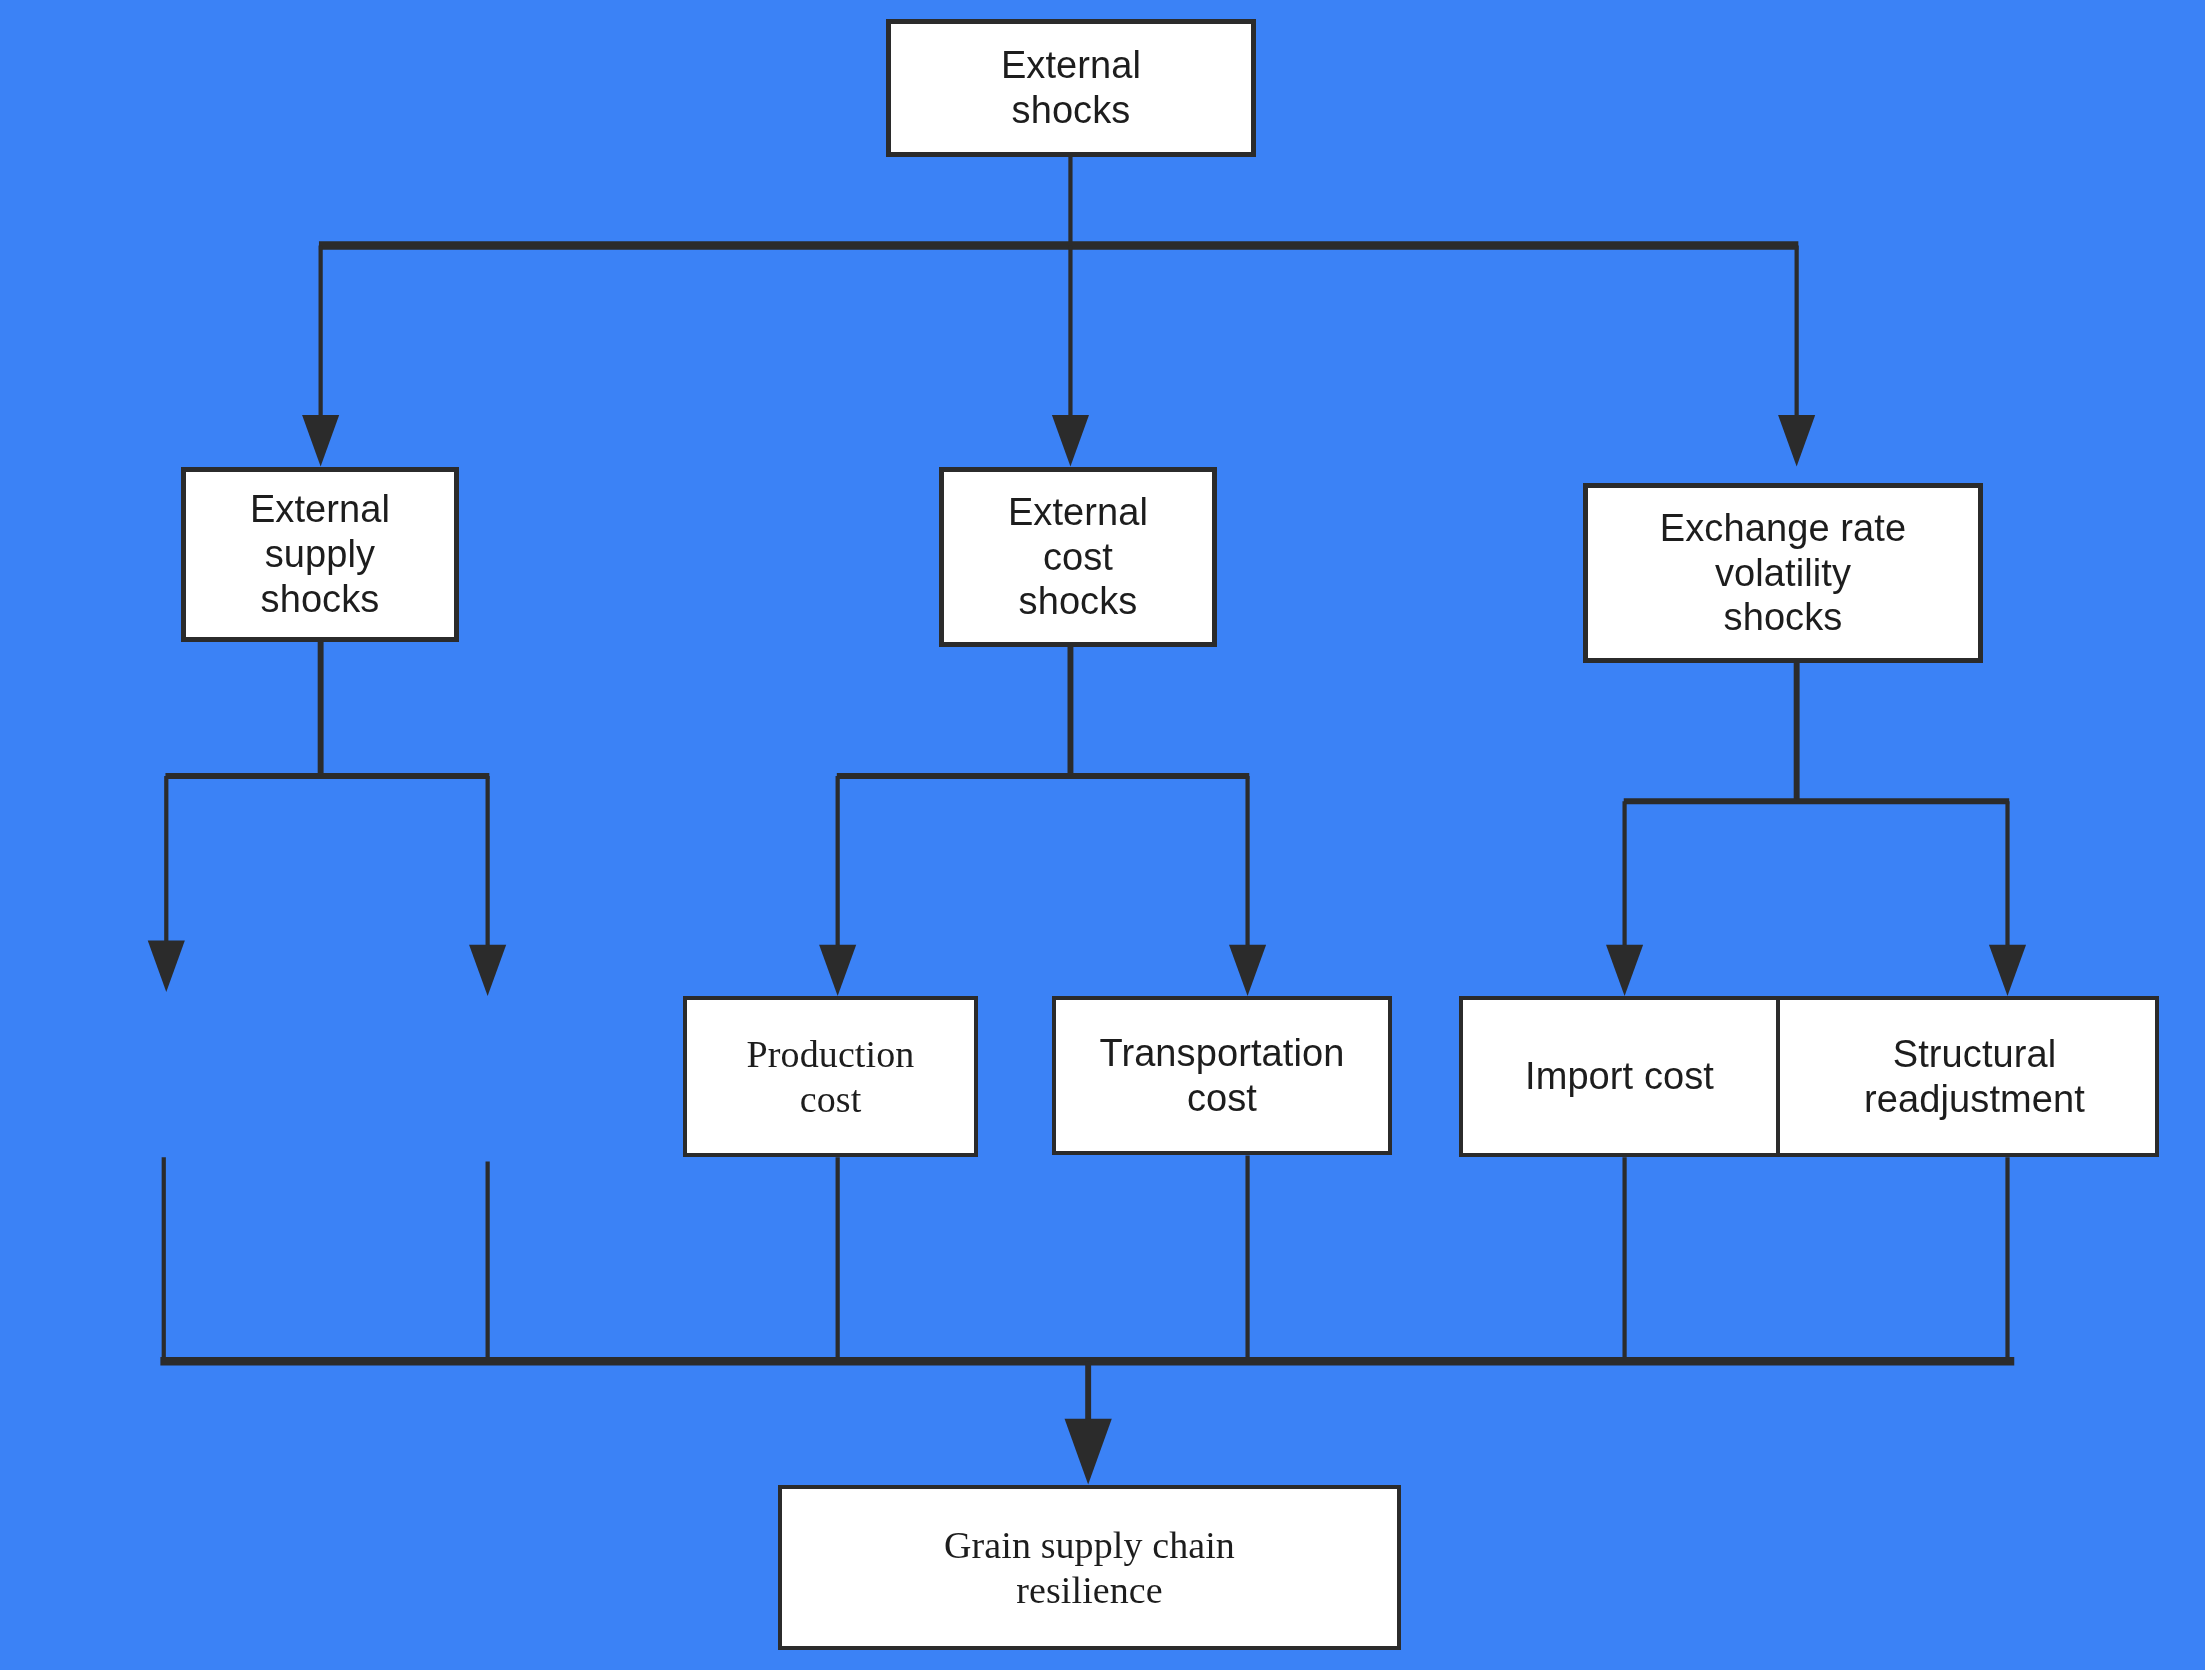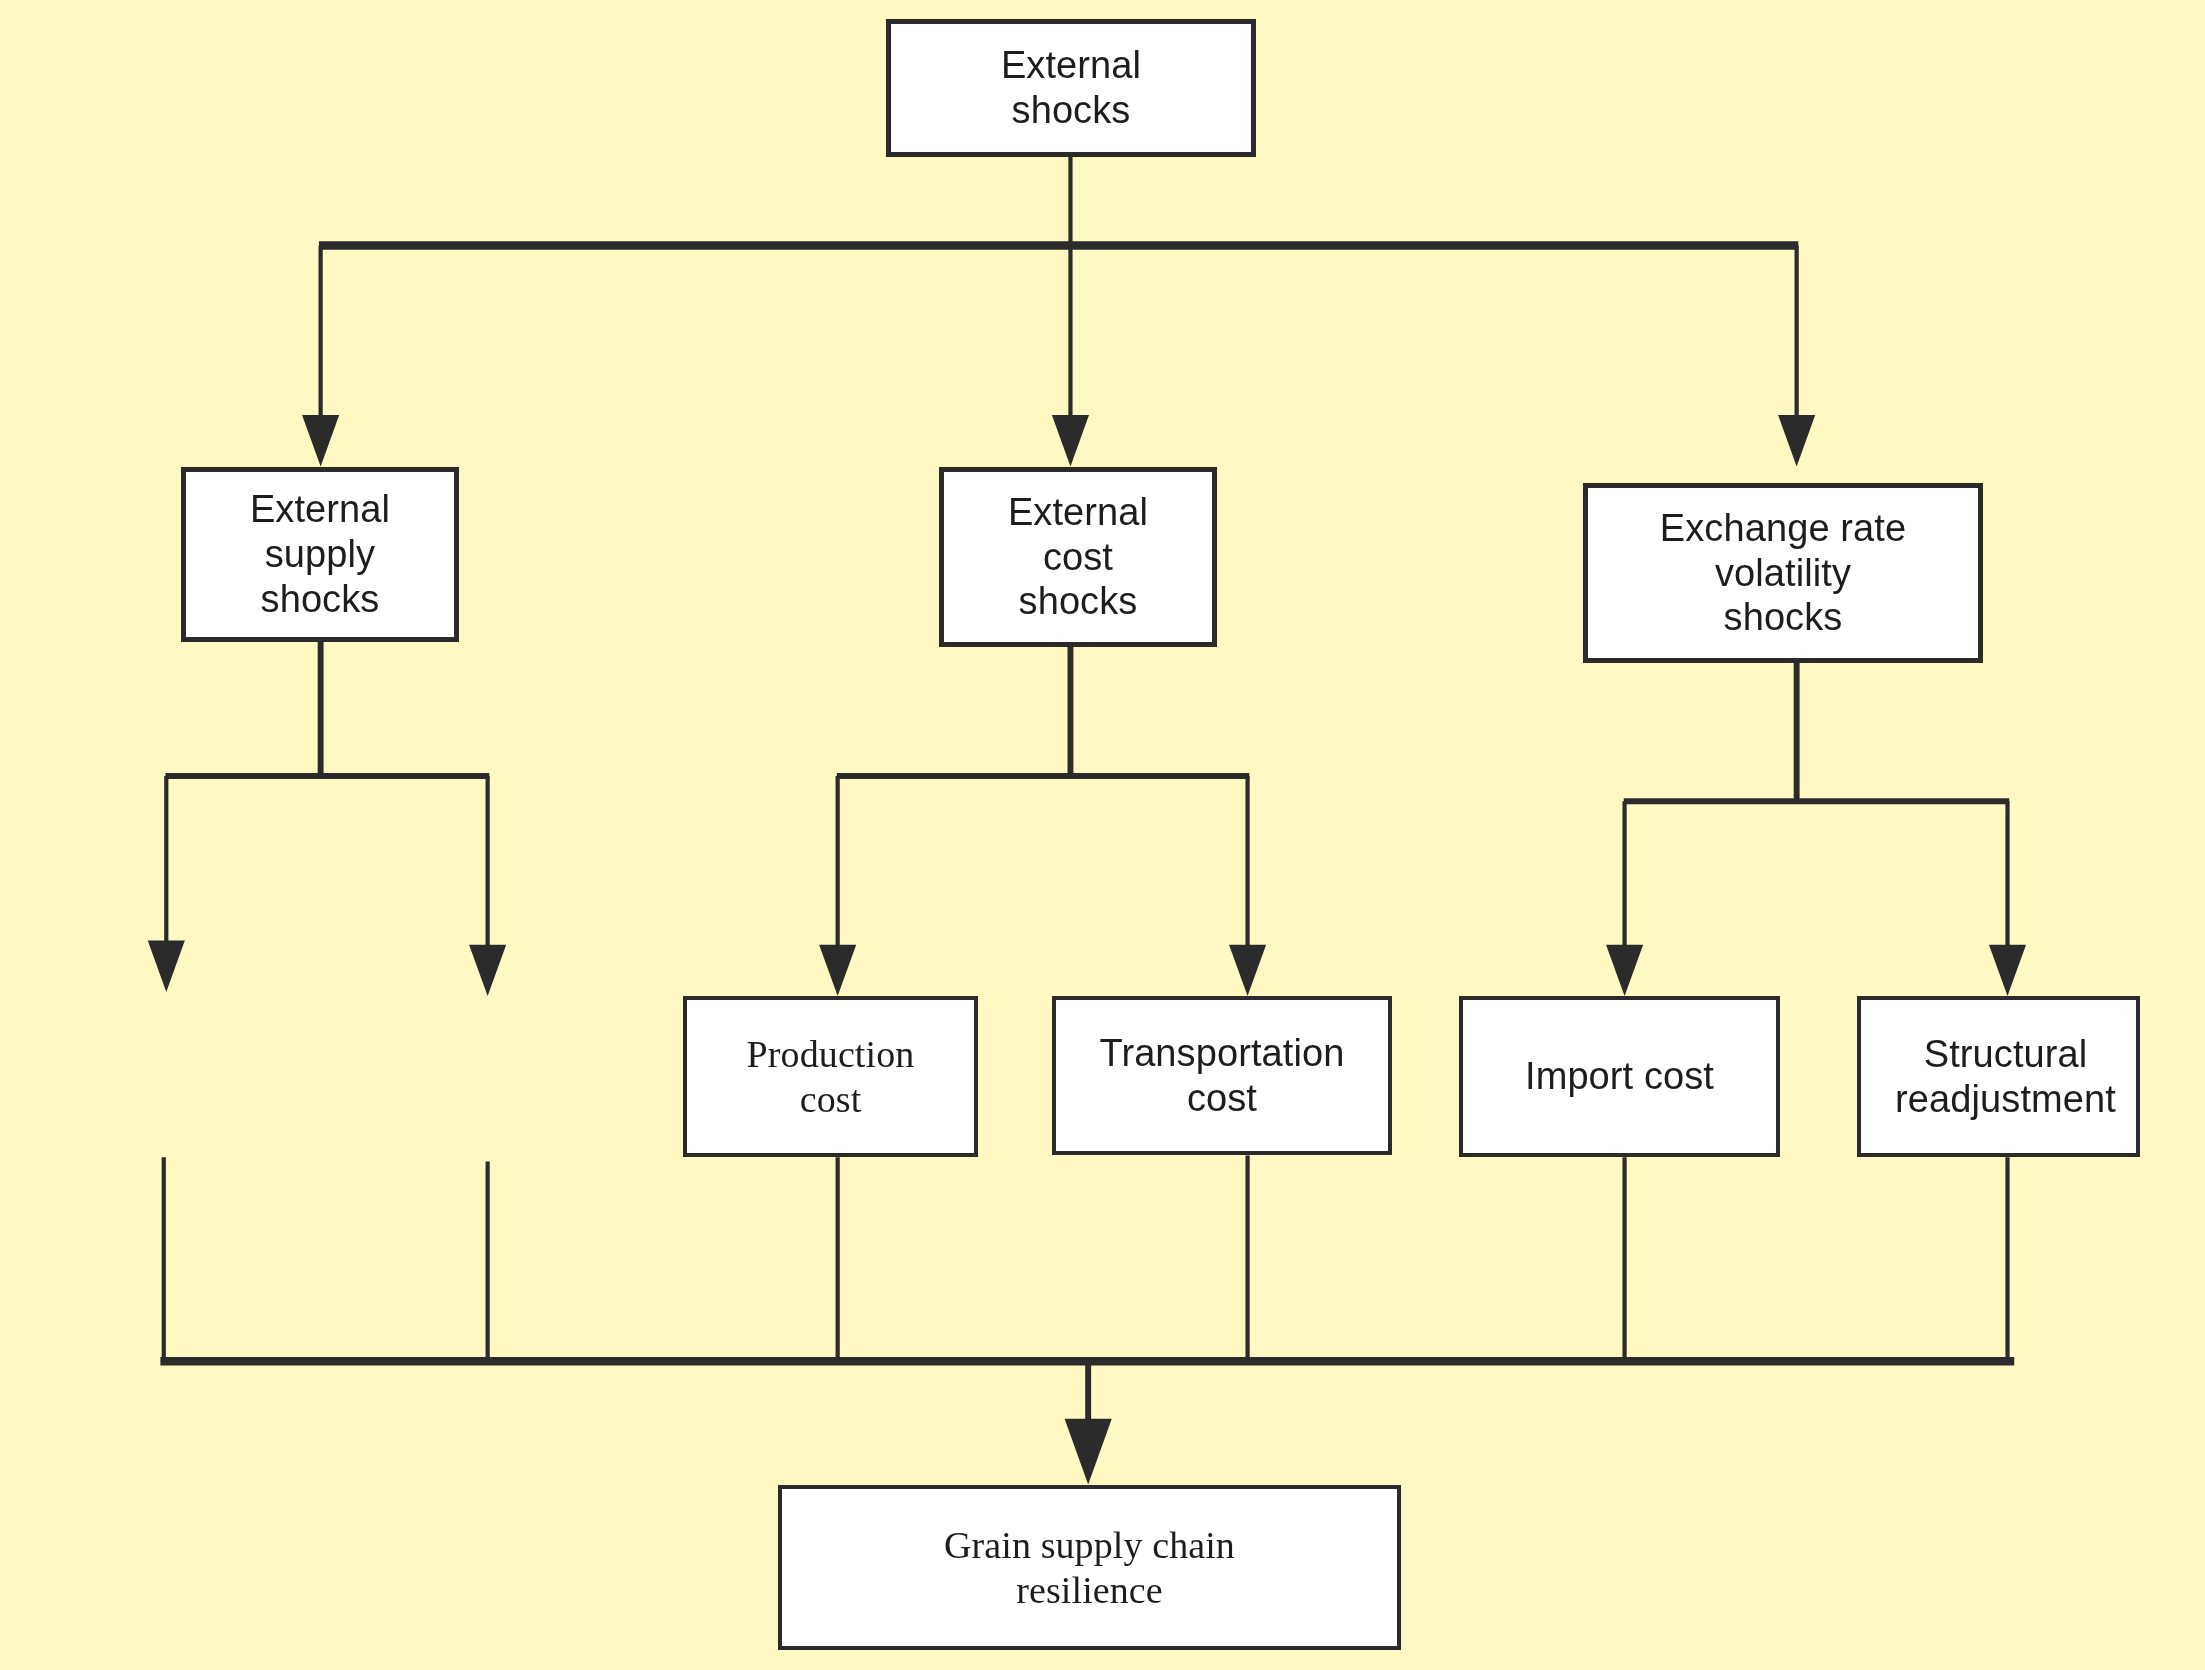--- a/index.html
+++ b/index.html
@@ -5,21 +5,21 @@
 <style>
   html, body {
     margin: 0;
     padding: 0;
     background: #ffffff;
   }
   #canvas {
     position: relative;
     width: 2205px;
     height: 1670px;
-    background: #fef9c3;
+    background: #3b82f6;
     font-family: "Liberation Sans", "DejaVu Sans", sans-serif;
     overflow: hidden;
   }
   
   .node {
     position: absolute;
     box-sizing: border-box;
     border: 5px solid #2b2b2b;
     background: #ffffff;
     display: flex;
@@ -126,20 +126,20 @@
 
 
   <div class="node thin" style="left:683px; top:996px; width:295px; height:161px;font-family:Liberation Serif, serif;">Production
 cost</div>
 
   <div class="node thin" style="left:1052px; top:996px; width:340px; height:159px;">Transportation
 cost</div>
 
   <div class="node thin" style="left:1459px; top:996px; width:321px; height:161px;">Import cost</div>
 
-  <div class="node thin" style="left:1857px; top:996px; width:283px; height:161px;padding-left:19px;">Structural
+  <div class="node thin" style="left:1776px; top:996px; width:383px; height:161px;padding-left:19px;">Structural
 readjustment</div>
 
   <div class="node thin" style="left:778px; top:1485px; width:623px; height:165px;font-family:Liberation Serif, serif;">Grain supply chain
 resilience</div>
 
 </div>
 
 
 </body></html>

